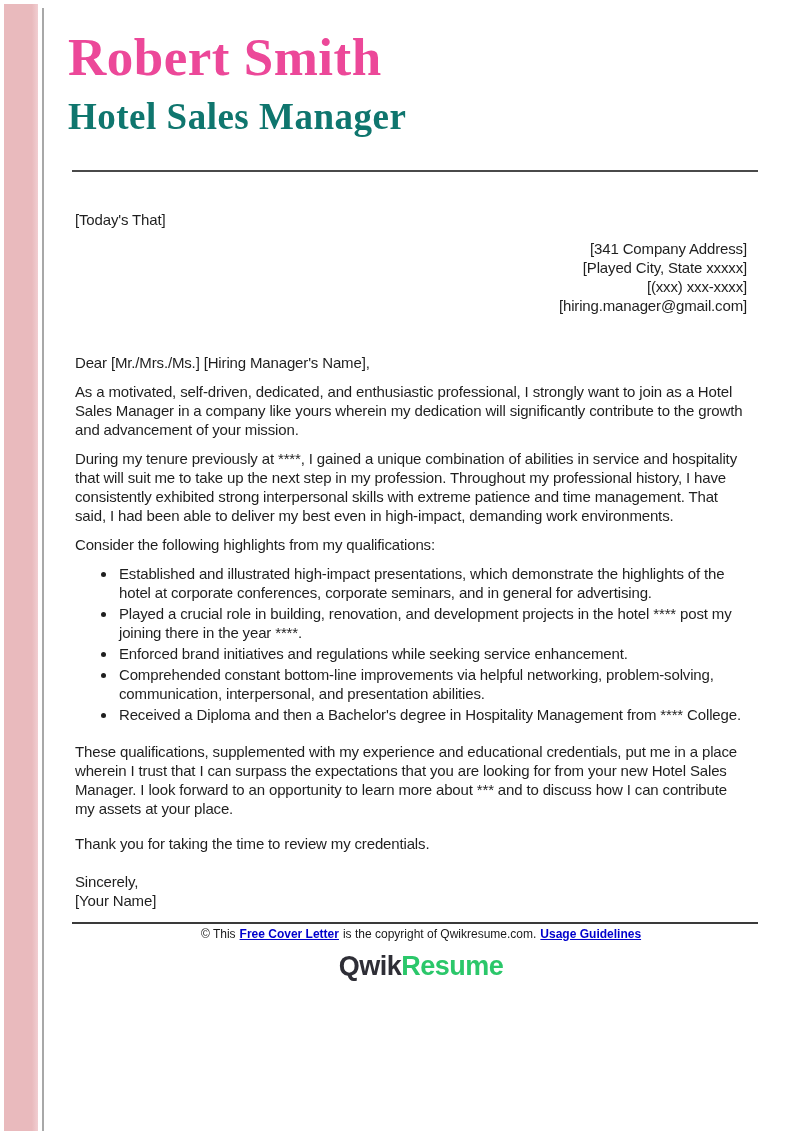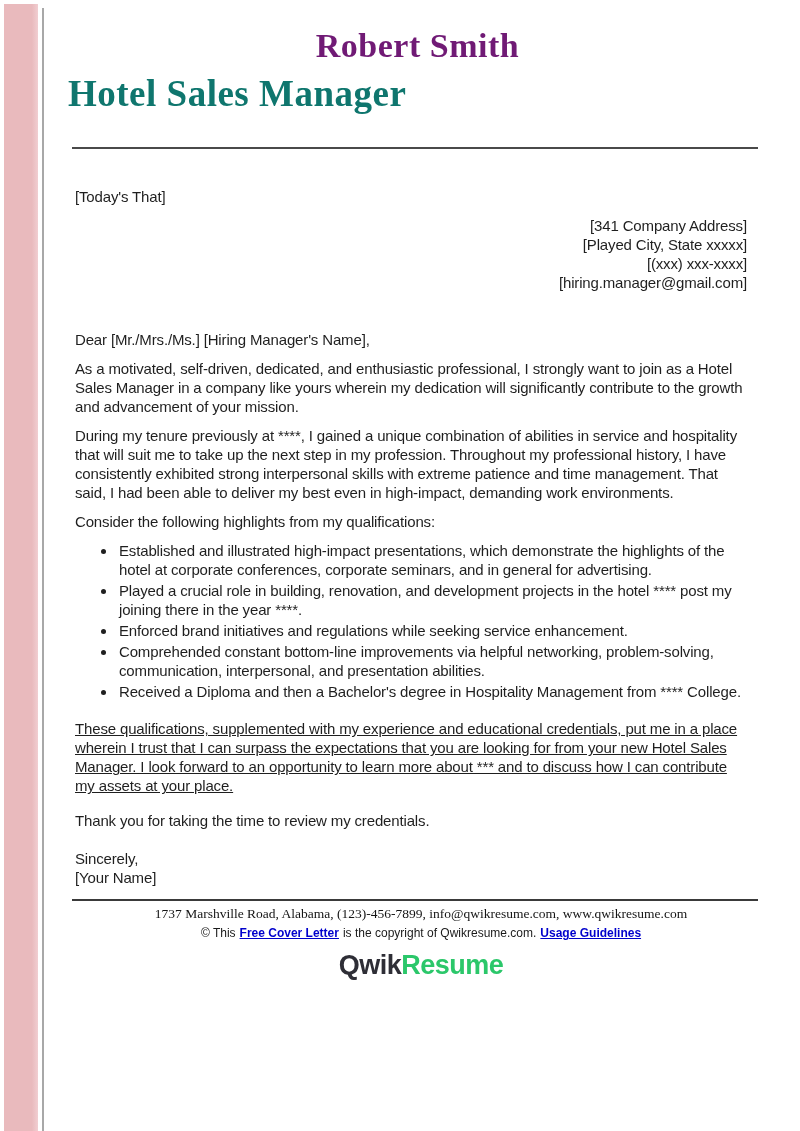--- a/index.html
+++ b/index.html
@@ -26,26 +26,25 @@
     background: #a8a8a8;
   }
   .content {
     position: absolute;
     left: 75px; right: 33px; top: 0;
     padding-top: 26px;
   }
   h1.name {
     font-family: "Liberation Serif", serif;
     font-weight: bold;
-    font-size: 34px;
+    font-size: 53px;
     line-height: 1.2;
-    color: #701a75;
+    color: #ec4899;
     margin-left: -7px;
     letter-spacing: 0.5px;
-    text-align: center;
   }
   h2.role {
     font-family: "Liberation Serif", serif;
     font-weight: bold;
     font-size: 37px;
     line-height: 1.15;
     color: #0f766e;
     margin-left: -7px;
     margin-top: 6px;
     letter-spacing: 0.5px;
@@ -63,21 +62,21 @@
   }
   .letter p { margin-top: 10px; }
   p.date-line { margin-top: 38px; }
   p.address-block span { display: block; text-align: right; }
   p.salutation { margin-top: 38px; }
   ul.highlights {
     margin: 10px 0 0 0;
     padding-left: 40px;
   }
   ul.highlights li { margin: 2px; padding-left: 2px; }
-  p.closing { margin-top: 18px; text-decoration: underline; }
+  p.closing { margin-top: 18px; }
   p.thanks { margin-top: 16px; }
   p.signoff-block { margin-top: 19px; }
   p.signoff-block span { display: block; }
   .footer { margin-top: 12px; }
   .footer-rule {
     border: none;
     border-top: 2px solid #3a3a3a;
     margin: 0 9px 3px -3px;
   }
   .footer-contact {
@@ -156,21 +155,20 @@
       <p class="thanks">Thank you for taking the time to review my credentials.</p>
 
       <p class="signoff-block">
         <span>Sincerely,</span>
         <span>[Your Name]</span>
       </p>
     </div>
 
     <div class="footer">
       <hr class="footer-rule">
-      <div class="footer-contact">1737 Marshville Road, Alabama, (123)-456-7899, info@qwikresume.com, www.qwikresume.com</div>
       <div class="copyright-line">
         <span>© This</span>
         <a>Free Cover Letter</a>
         <span>is the copyright of Qwikresume.com.</span>
         <a>Usage Guidelines</a>
       </div>
       <div class="logo">
         <span class="qwik">Qwik</span><span class="resume">Resume</span>
       </div>
     </div>

